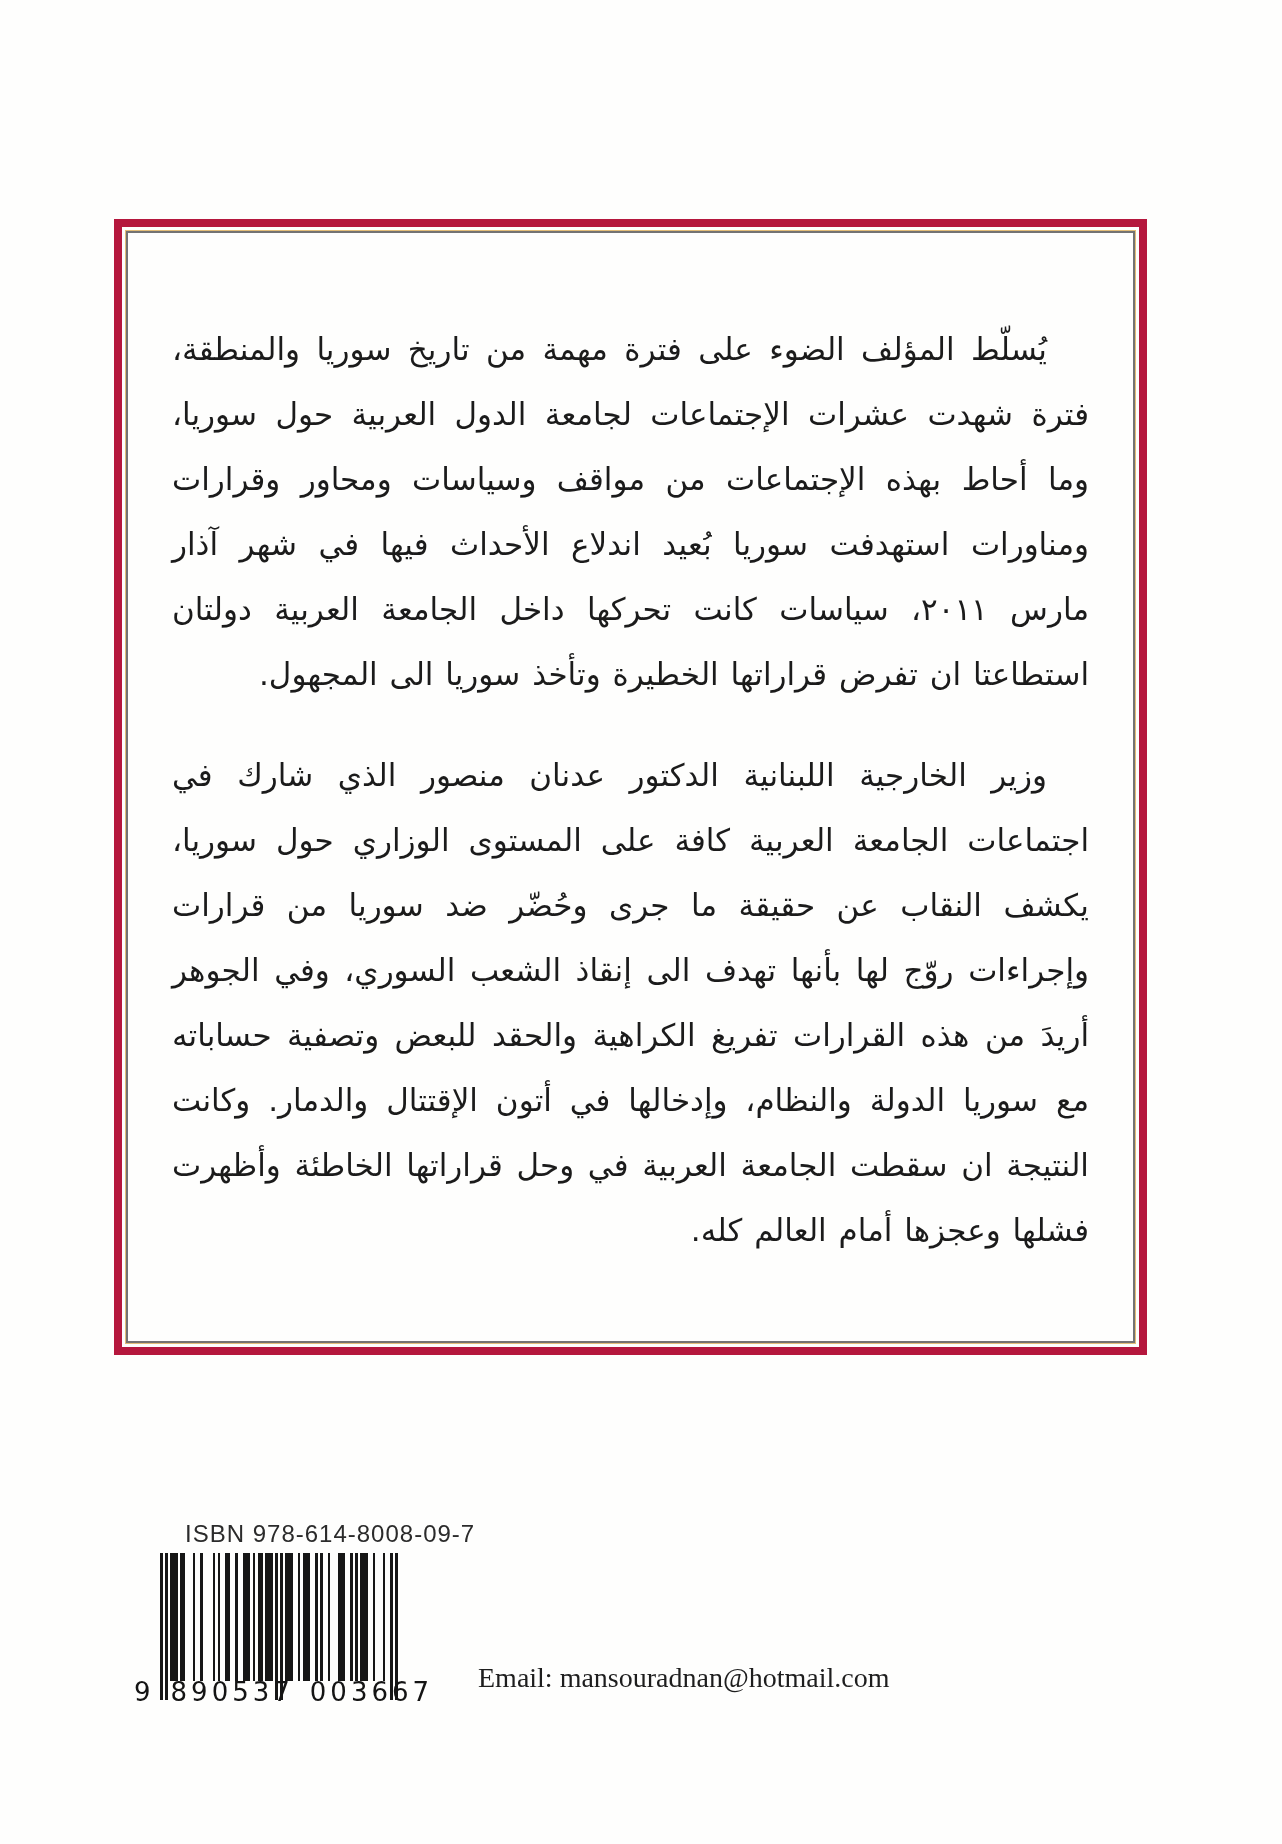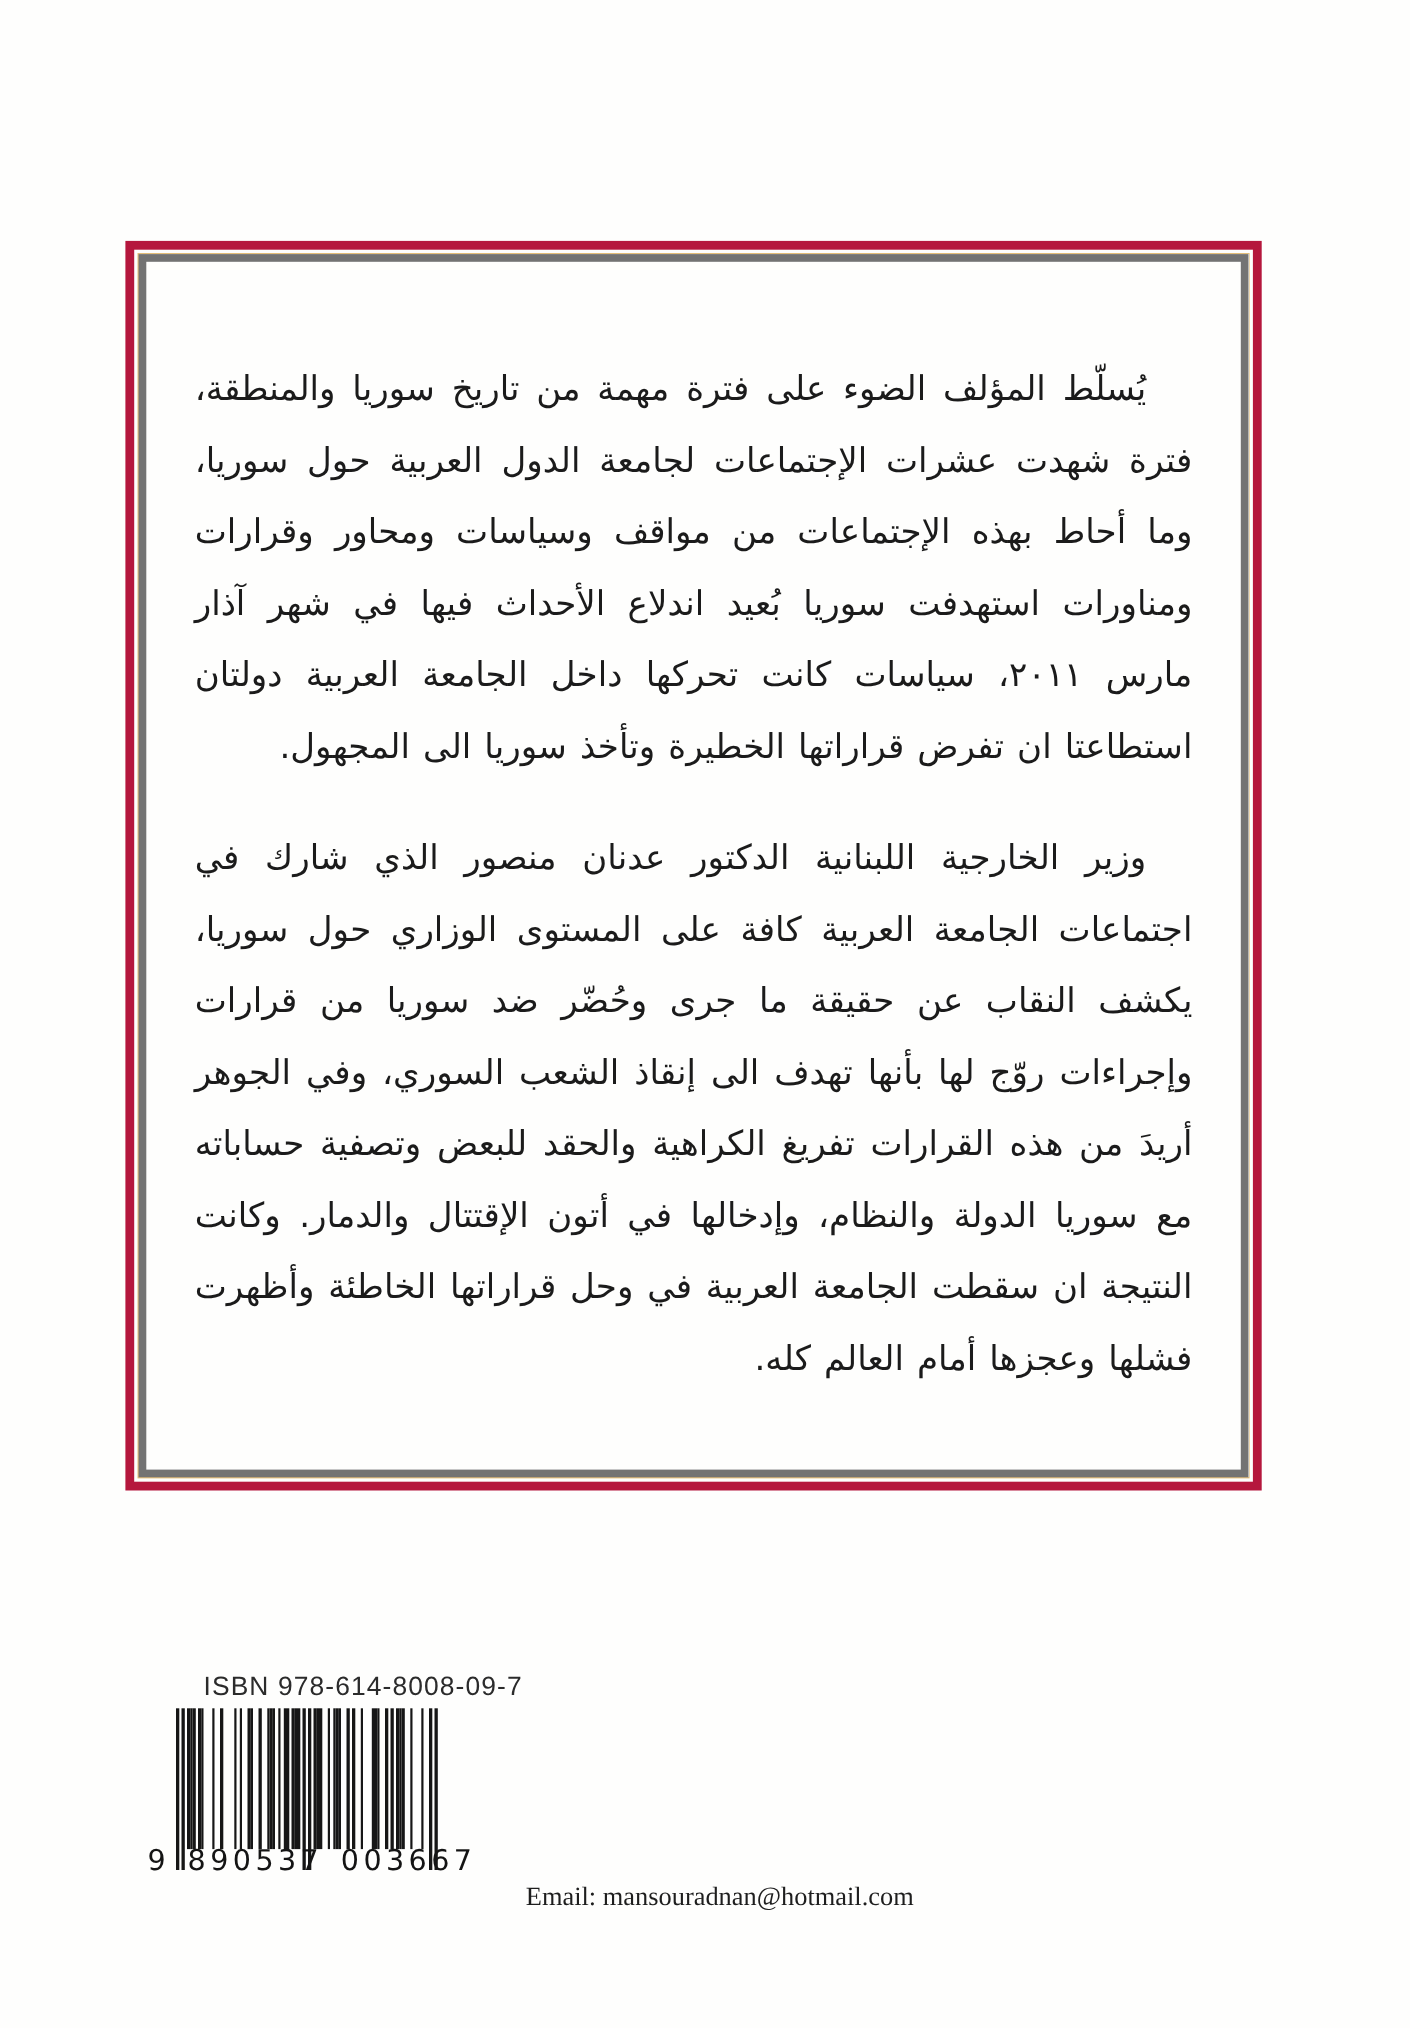--- a/index.html
+++ b/index.html
@@ -15,21 +15,21 @@
   .frame {
     position:absolute;
     left:114px; top:219px;
     width:1033px; height:1136px;
     box-sizing:border-box;
     border:8px solid #b5173d;
   }
   .frame-inner {
     position:absolute;
     inset:4px;
-    border:7px solid #737373;
+    border:2px solid #737373;
     box-shadow:0 0 0 1px #e3bd78; 
   }
 
   
   .synopsis {
     position:absolute;
     inset:0;
     padding:84px 44px 0 44px;
     direction:rtl;
   }
@@ -75,23 +75,23 @@
     font-size:26px;
     letter-spacing:4px;
     color:#141414;
     font-family:"DejaVu Sans", sans-serif;
     white-space:nowrap;
   }
 
   
   .email {
     position:absolute;
-    left:478px; top:1712px;
+    left:478px; top:1662px;
     font-family:"Liberation Serif", serif;
-    font-size:24px;
+    font-size:28px;
     color:#1e1e1e;
     white-space:nowrap;
   }
 </style>
 </head>
 <body>
 
 <div class="page">
 
   <div class="frame">

